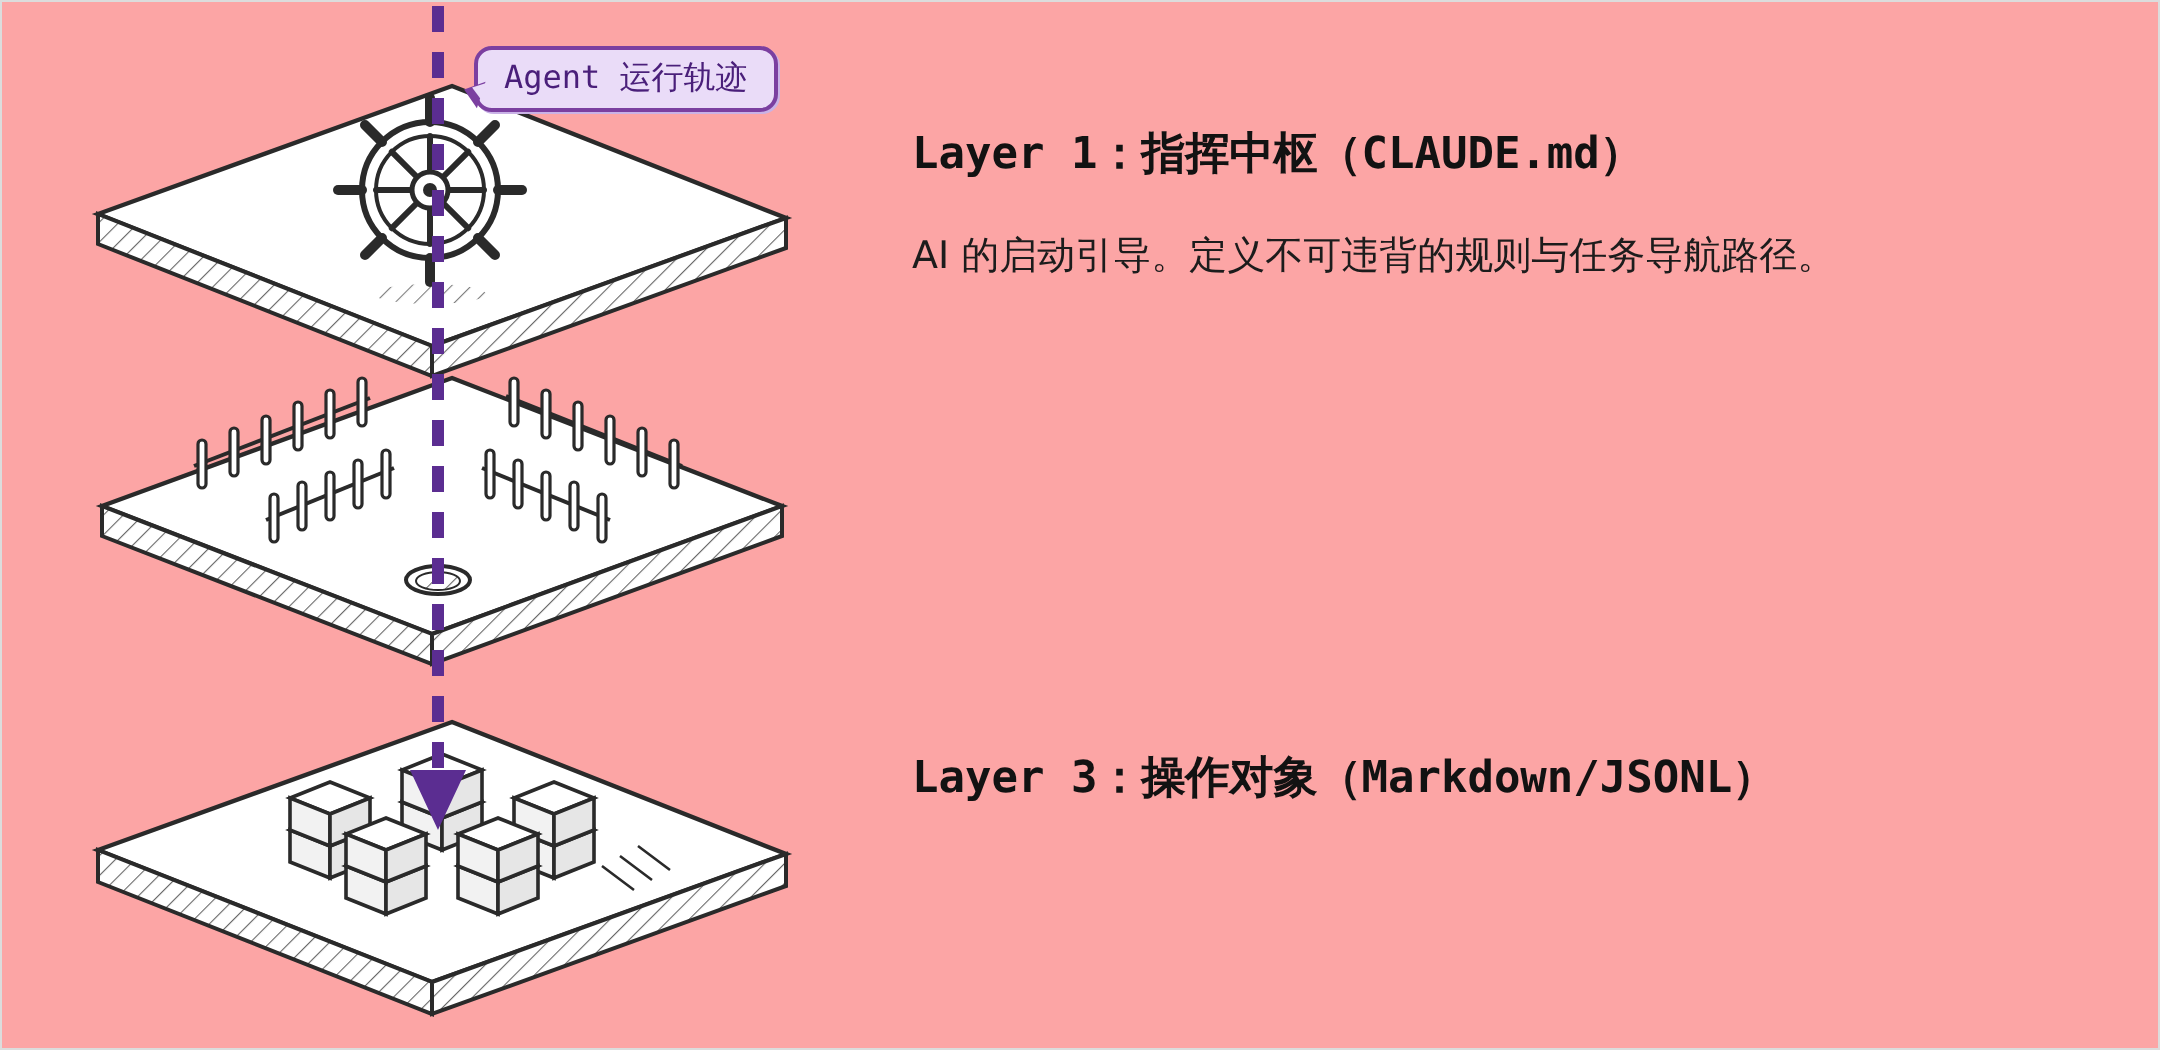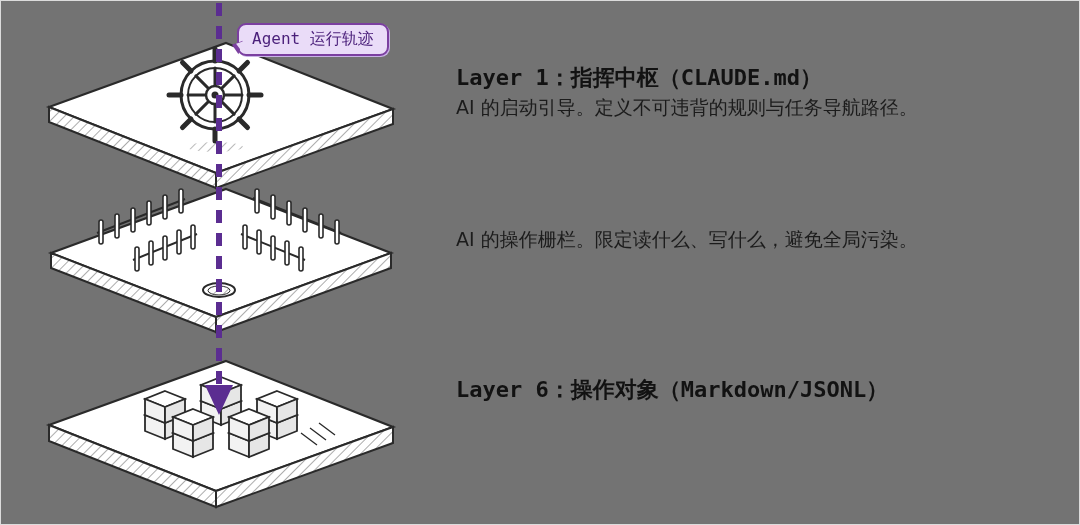--- a/index.html
+++ b/index.html
@@ -1,17 +1,17 @@
 <!DOCTYPE html>
 <html><head>
 <meta charset="utf-8">
 <style>
   html,body{margin:0;padding:0;background:#ffffff;}
   .canvas{
-    position:relative;width:1080px;height:525px;background:#737373;
+    position:relative;width:1080px;height:525px;background:#fca5a5;
     overflow:hidden;box-sizing:border-box;border:1px solid #dcdcdc;
     font-family:"DejaVu Sans",sans-serif;
   }
   .diagram-svg{position:absolute;left:0;top:0;z-index:1;}
   .bubble{
     position:absolute;left:236px;top:22px;z-index:3;
     background:#EADCF8;border:2px solid #7B3FA0;border-radius:9px;
     padding:4px 13px;color:#4A1F7A;
     font-family:"DejaVu Sans Mono",monospace;font-size:16px;line-height:1.3;
     box-shadow:1px 1px 0 #c9b2e6;
@@ -28,21 +28,21 @@
   }
   .text-col{position:absolute;left:455px;top:0;right:10px;height:100%;z-index:2;}
   .text-block{position:absolute;left:0;right:0;}
   .tb1{top:64px}.tb2{top:222px}.tb3{top:376px}
   .layer-title{
     font-family:"DejaVu Sans Mono",monospace;
     font-size:22px;font-weight:bold;color:#121212;white-space:nowrap;
     line-height:1.2;
   }
   .layer-desc{
-    margin-top:4px;font-size:19px;color:#1c1c1c;white-space:nowrap;
+    margin-top:25px;font-size:19px;color:#1c1c1c;white-space:nowrap;
     line-height:1.35;
   }
   svg line, svg polygon, svg circle, svg ellipse, svg path, svg rect{vector-effect:none;}
 </style>
 </head>
 <body>
 
 <div class="canvas">
 
   <svg class="diagram-svg" width="440" height="525" viewBox="0 0 440 525">
@@ -171,21 +171,20 @@
   </div>
 
   <div class="text-col">
 
     <div class="text-block tb1">
       <div class="layer-title">Layer 1：指挥中枢（CLAUDE.md）</div>
       <div class="layer-desc">AI 的启动引导。定义不可违背的规则与任务导航路径。</div>
     </div>
 
     <div class="text-block tb2">
-      <div class="layer-desc">AI 的操作栅栏。限定读什么、写什么，避免全局污染。</div>
     </div>
 
     <div class="text-block tb3">
-      <div class="layer-title">Layer 6：操作对象（Markdown/JSONL）</div>
+      <div class="layer-title">Layer 3：操作对象（Markdown/JSONL）</div>
     </div>
 
   </div>
 </div>
 
 </body></html>

